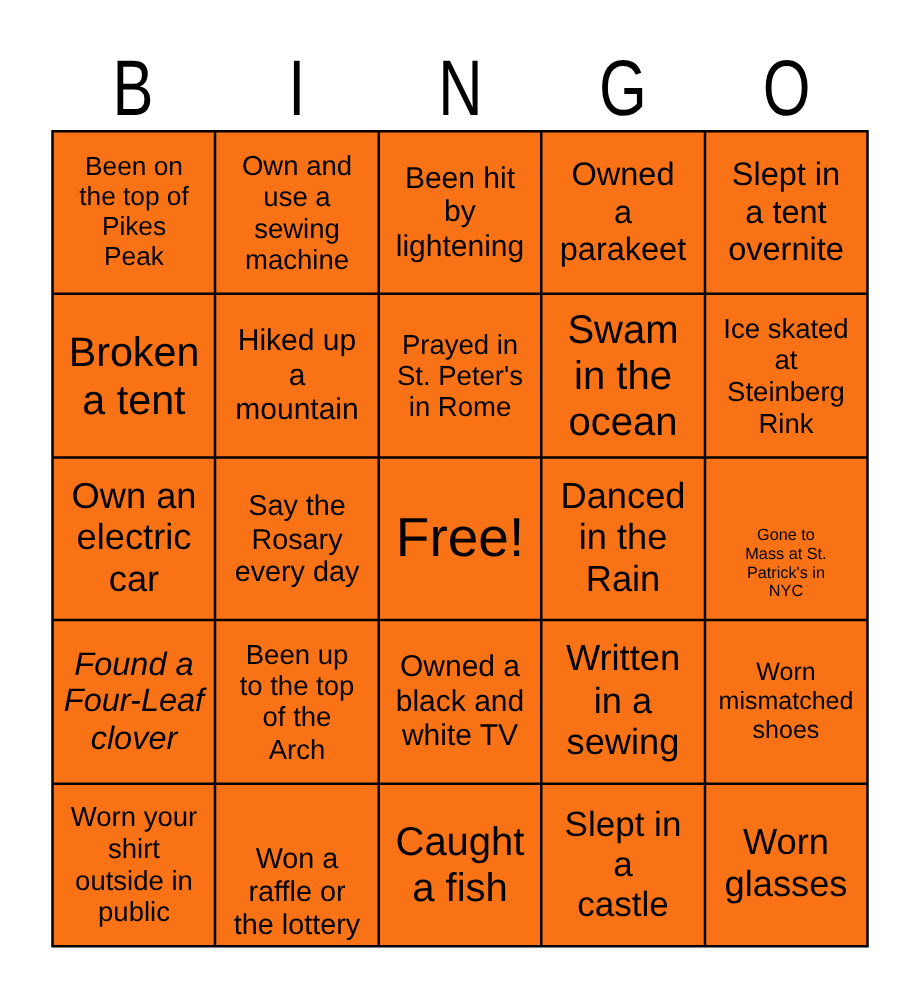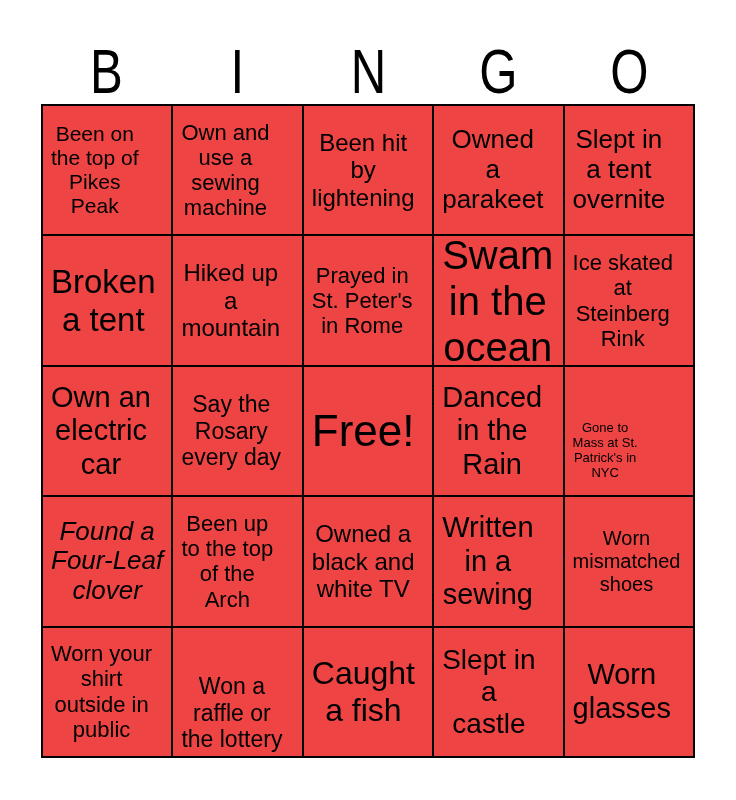--- a/index.html
+++ b/index.html
@@ -43,24 +43,24 @@
     height: 654px;
     background: #000000;
     padding: 2px;
     box-sizing: border-box;
     display: grid;
     grid-template-columns: repeat(5, 1fr);
     grid-template-rows: repeat(5, 1fr);
     gap: 2px;
   }
   .cell {
-    background: #ef4444;
+    background: #f97316;
     display: flex;
     align-items: center;
-    justify-content: flex-start;
+    justify-content: center;
     text-align: center;
     overflow: hidden;
     padding: 8px;
   }
   .cell-text {
     white-space: pre-line;
     line-height: 1.15;
     color: #000000;
   }
 </style>
@@ -115,21 +115,21 @@
         <span class="cell-text" style="font-size: 24px;">Hiked up
 a
 mountain</span>
       </div>
     <div class="cell">
         <span class="cell-text" style="font-size: 22px;">Prayed in
 St. Peter's
 in Rome</span>
       </div>
     <div class="cell">
-        <span class="cell-text" style="font-size: 40px;">Swam
+        <span class="cell-text" style="font-size: 32px;">Swam
 in the
 ocean</span>
       </div>
     <div class="cell">
         <span class="cell-text" style="font-size: 22px;">Ice skated
 at
 Steinberg
 Rink</span>
       </div>
 

